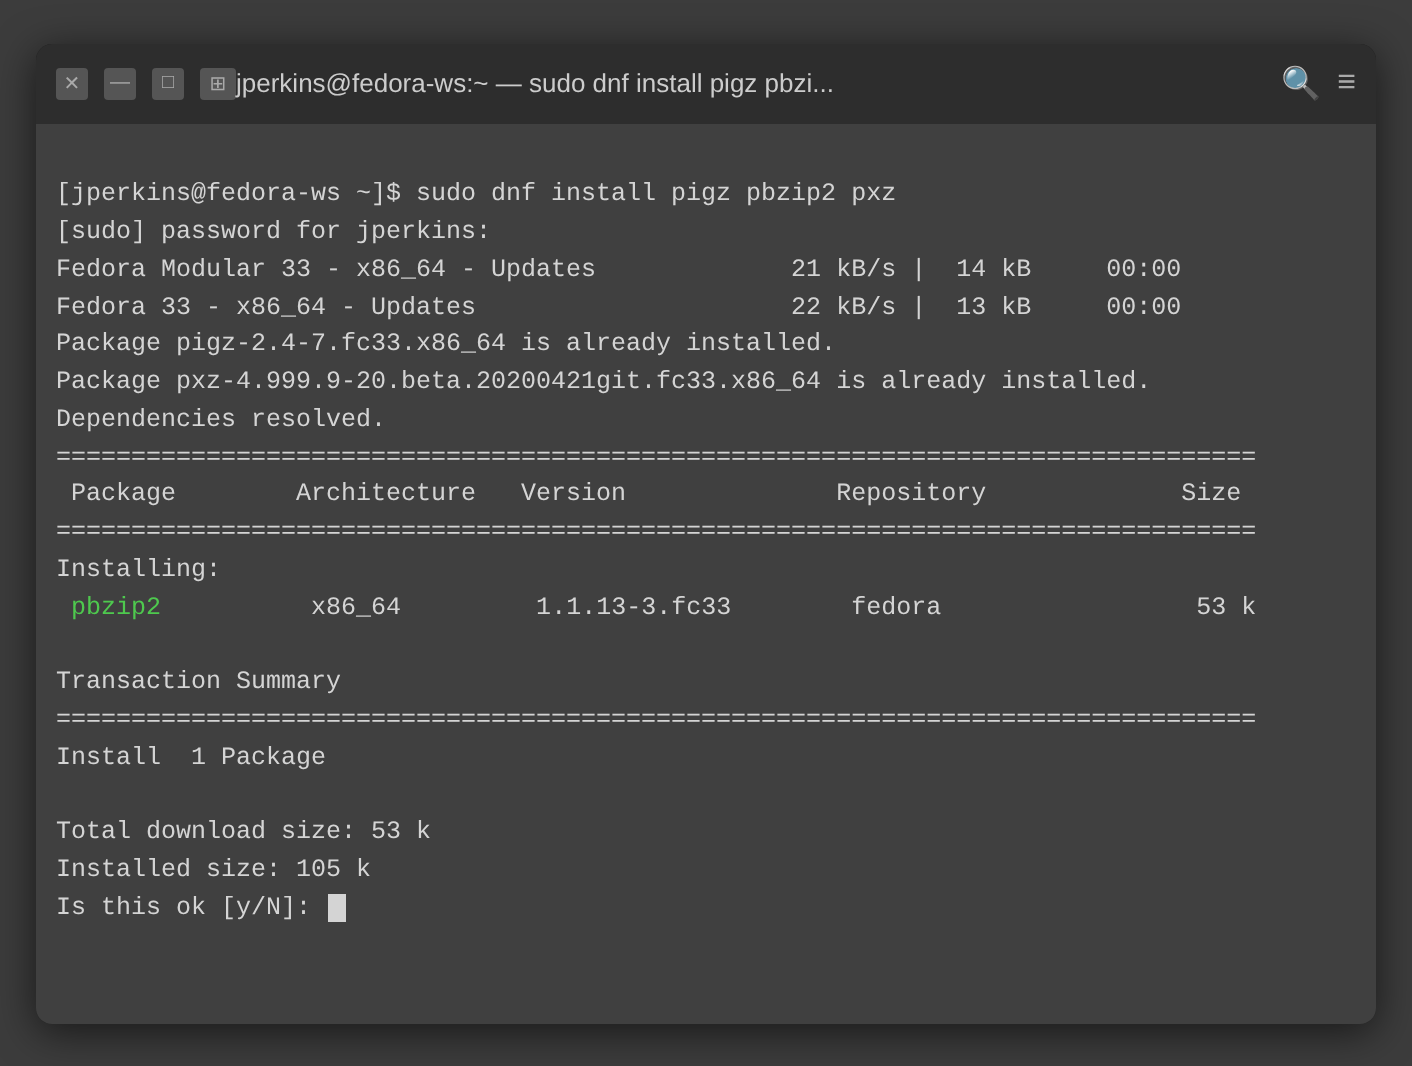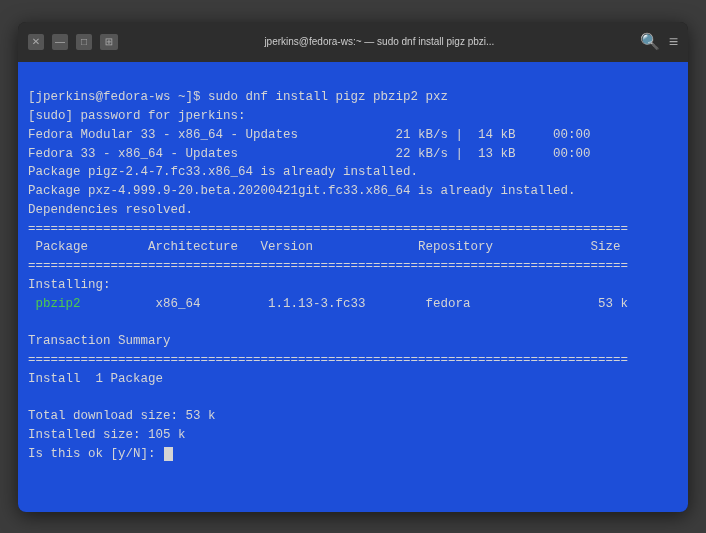--- a/index.html
+++ b/index.html
@@ -42,37 +42,36 @@
       background: #555;
       display: flex;
       align-items: center;
       justify-content: center;
       color: #aaa;
       font-size: 10px;
       cursor: pointer;
     }
     .titlebar-title {
       flex: 1;
-      text-align: center;
       color: #ccc;
-      font-size: 10px;
+      font-size: 13px;
     }
     .titlebar-icons {
       display: flex;
       gap: 8px;
       align-items: center;
     }
     .titlebar-icon {
       color: #aaa;
       font-size: 16px;
       cursor: pointer;
     }
     .terminal {
       flex: 1;
-      background: #1d4ed8;
+      background: #404040;
       color: #d4d4d4;
       font-family: 'Courier New', Courier, monospace;
       font-size: 12.5px;
       line-height: 1.5;
       padding: 8px 10px;
       overflow-y: auto;
       white-space: pre;
     }
     .green { color: #4ec94e; }
     .cursor {

